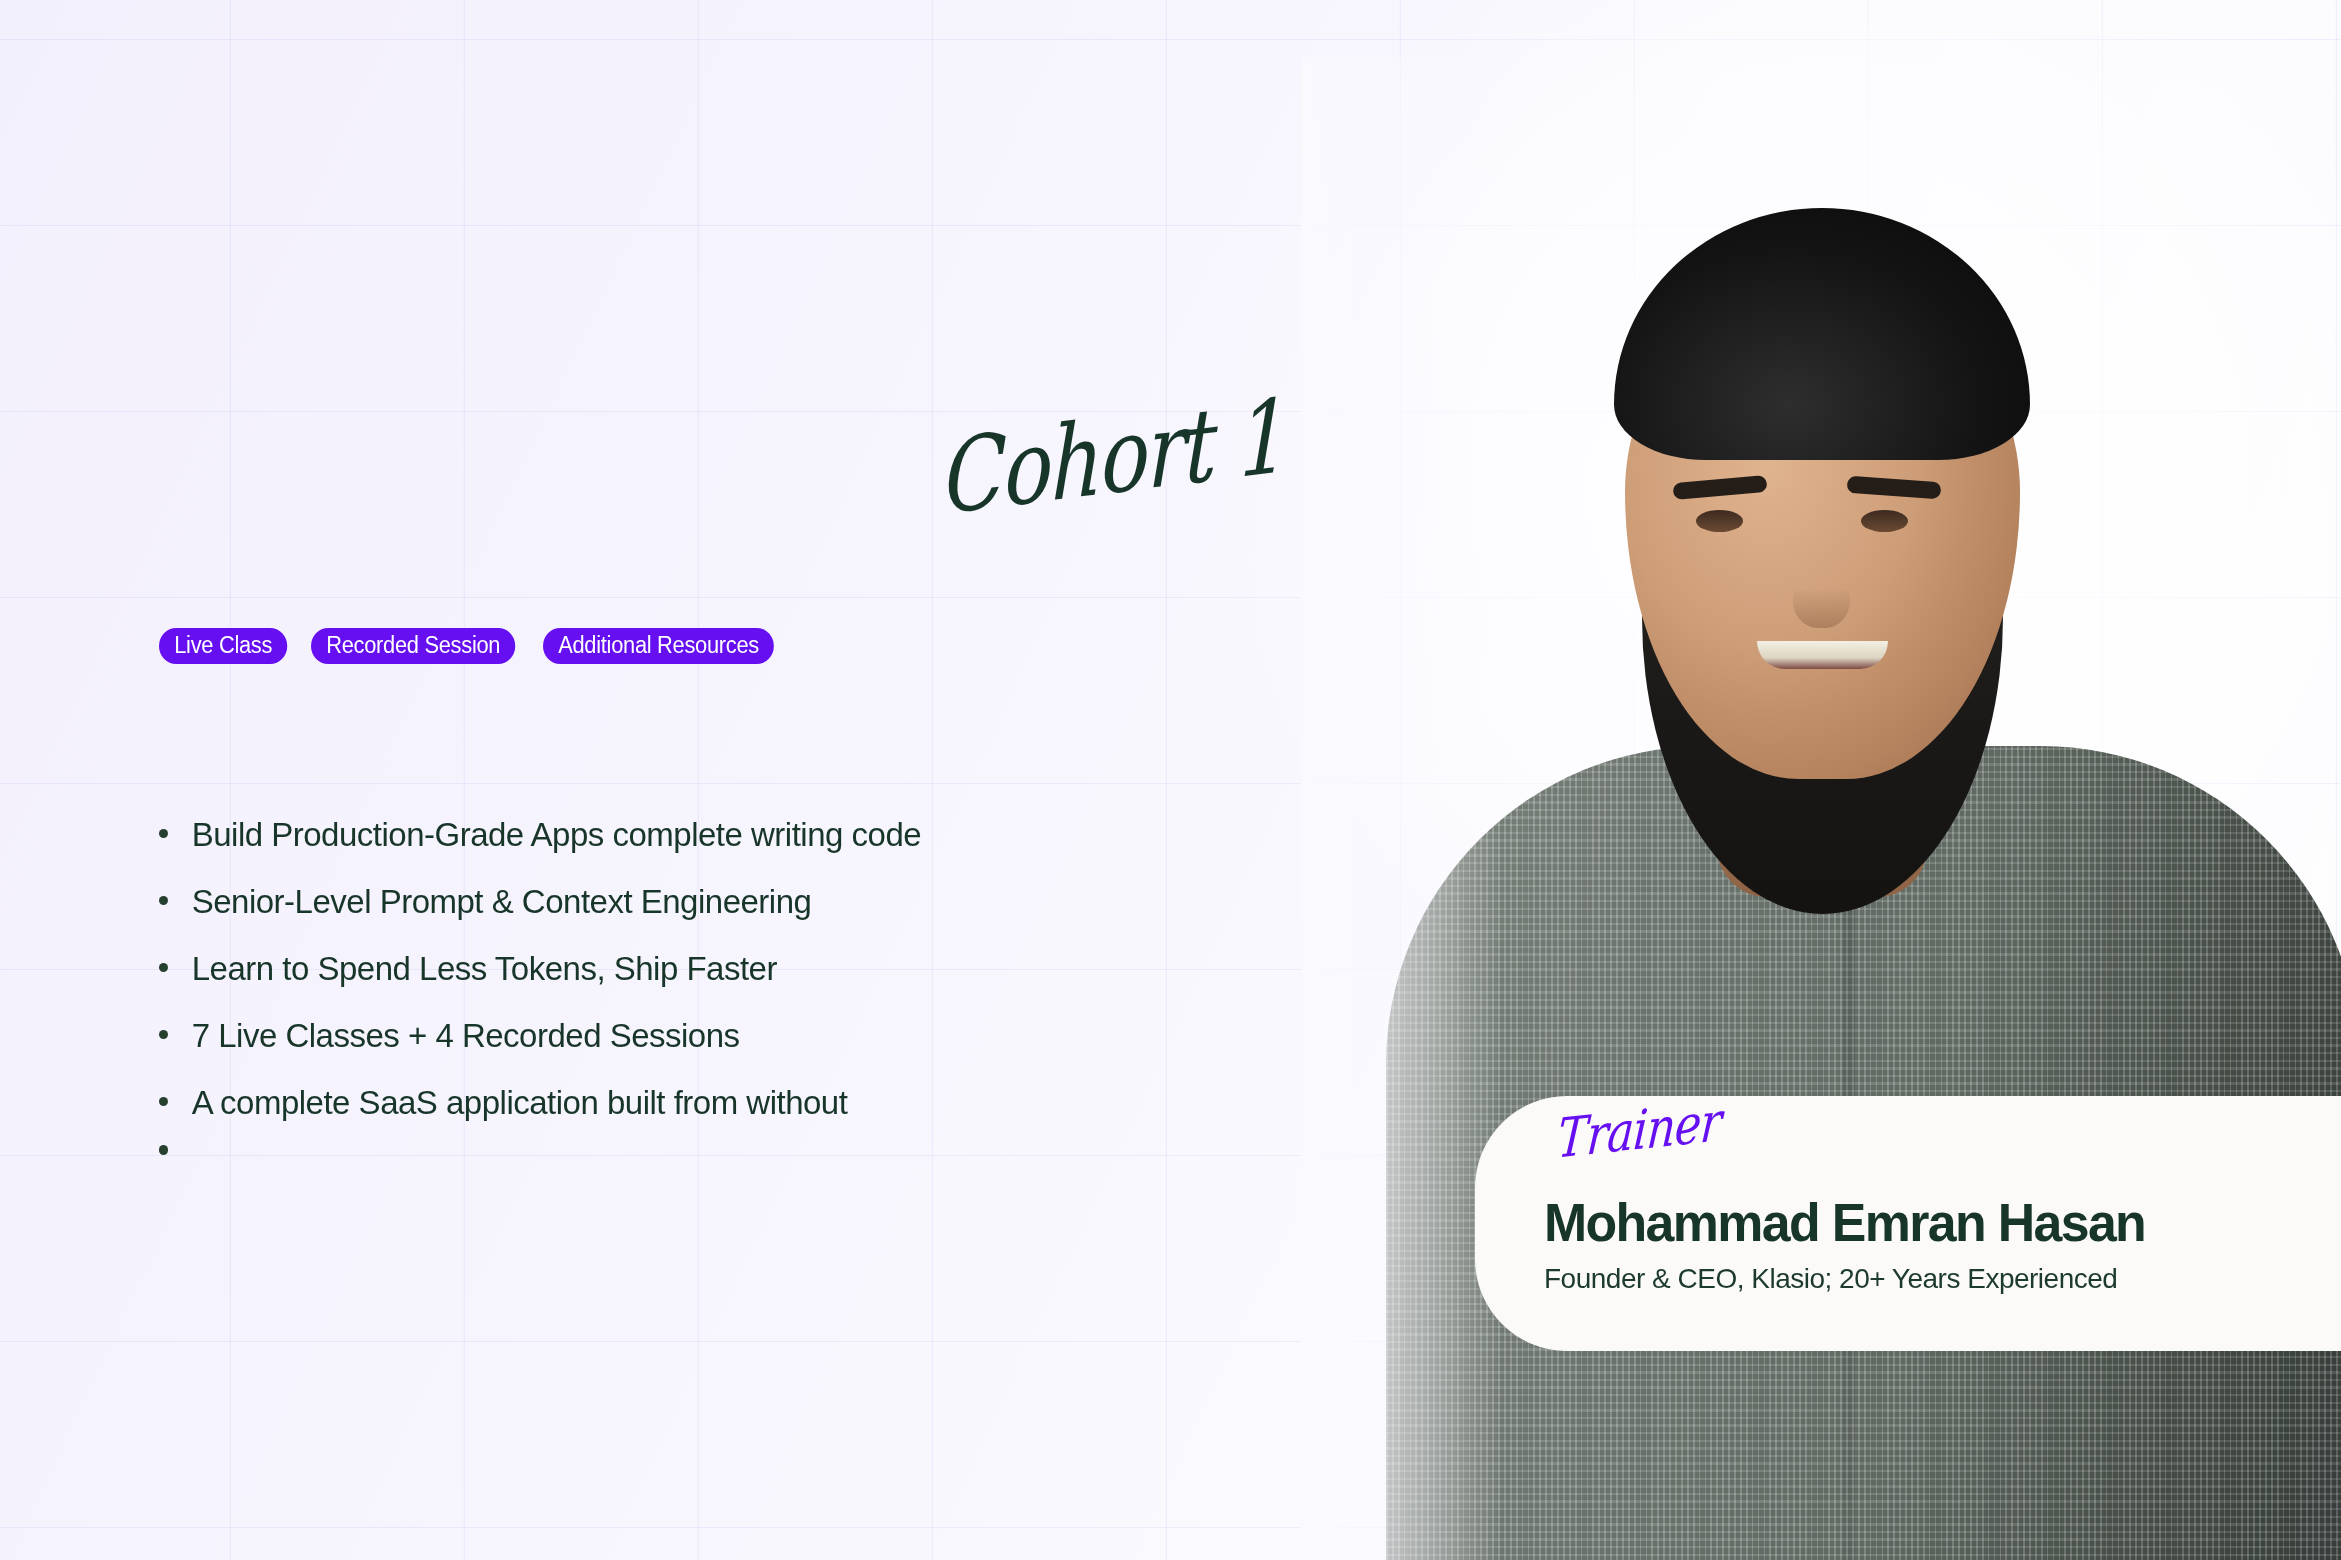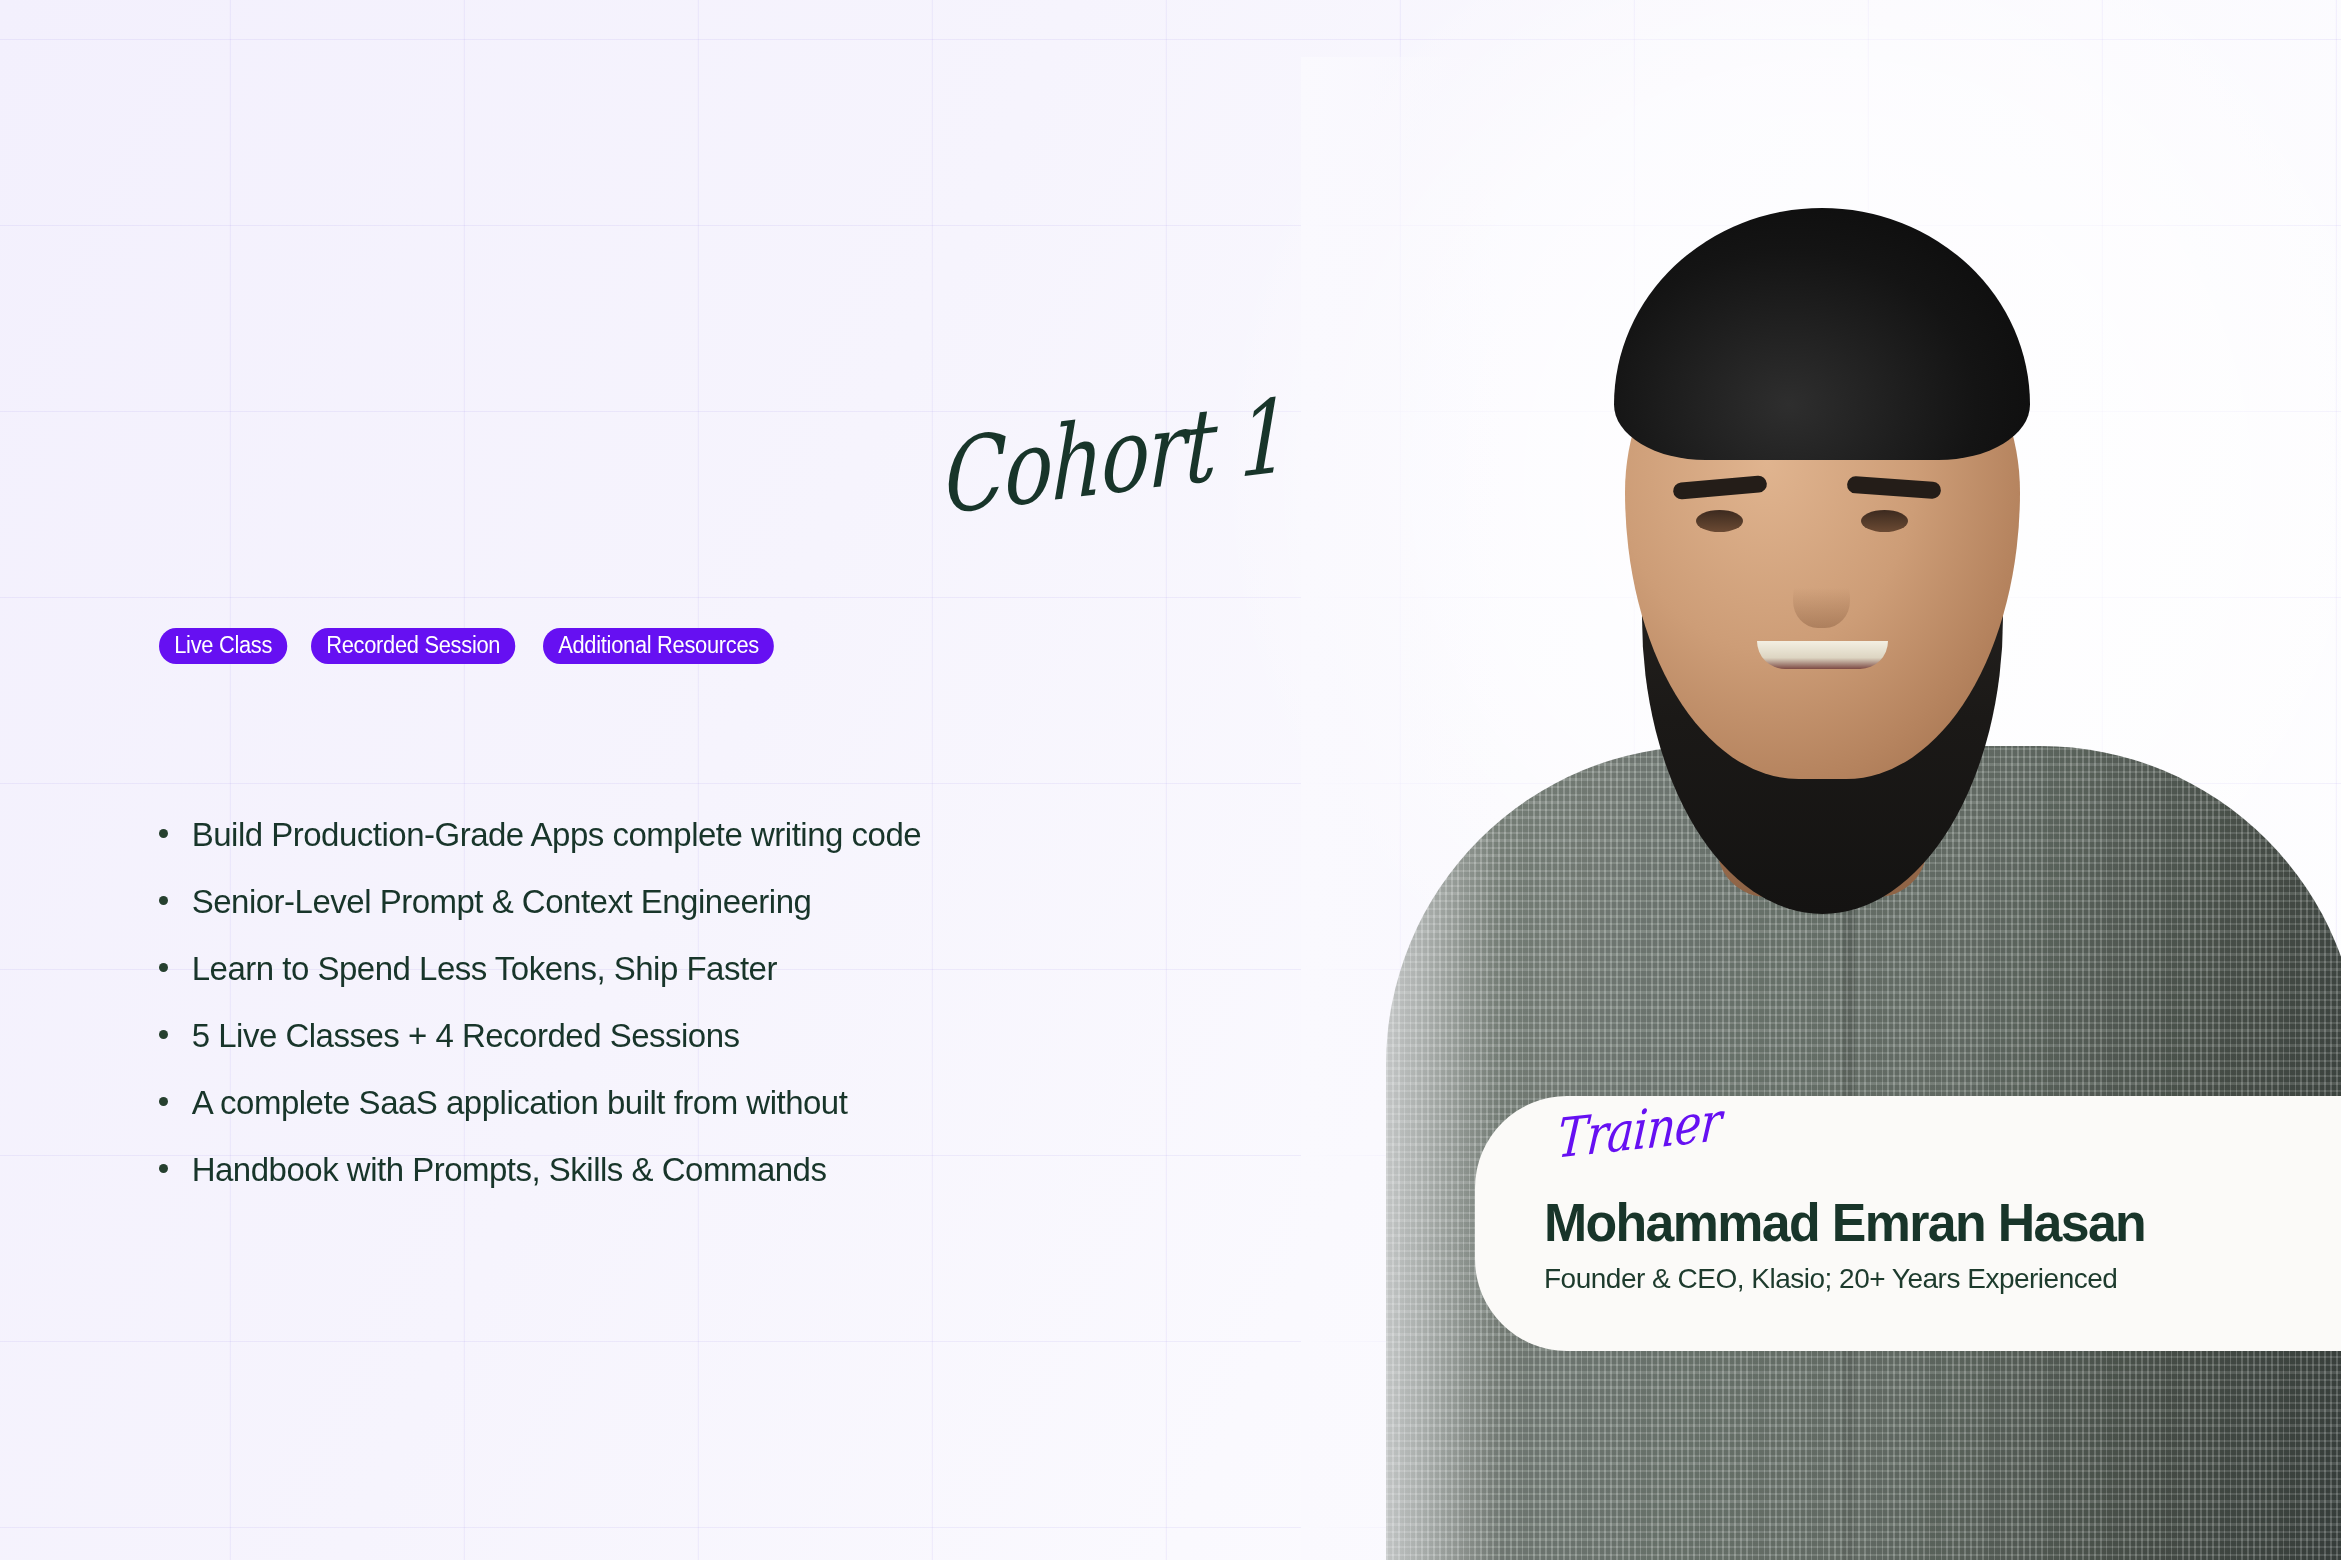--- a/index.html
+++ b/index.html
@@ -263,29 +263,28 @@
       <li>
         <span class="dot"></span>
         <span>Senior-Level Prompt &amp; Context Engineering</span>
       </li>
       <li>
         <span class="dot"></span>
         <span>Learn to Spend Less Tokens, Ship Faster</span>
       </li>
       <li>
         <span class="dot"></span>
-        <span>5 Live Classes + 4 Recorded Sessions</span>
+        <span>7 Live Classes + 4 Recorded Sessions</span>
       </li>
       <li>
         <span class="dot"></span>
         <span>A complete SaaS application built from without</span>
       </li>
       <li>
         <span class="dot"></span>
-        <span>Handbook with Prompts, Skills &amp; Commands</span>
       </li>
     </ul>
 
   </div>
 
   <div id="portrait">
     <div class="p-body"></div>
     <div class="p-btn"></div>
     <div class="p-neck"></div>
     <div class="p-beard"></div>

